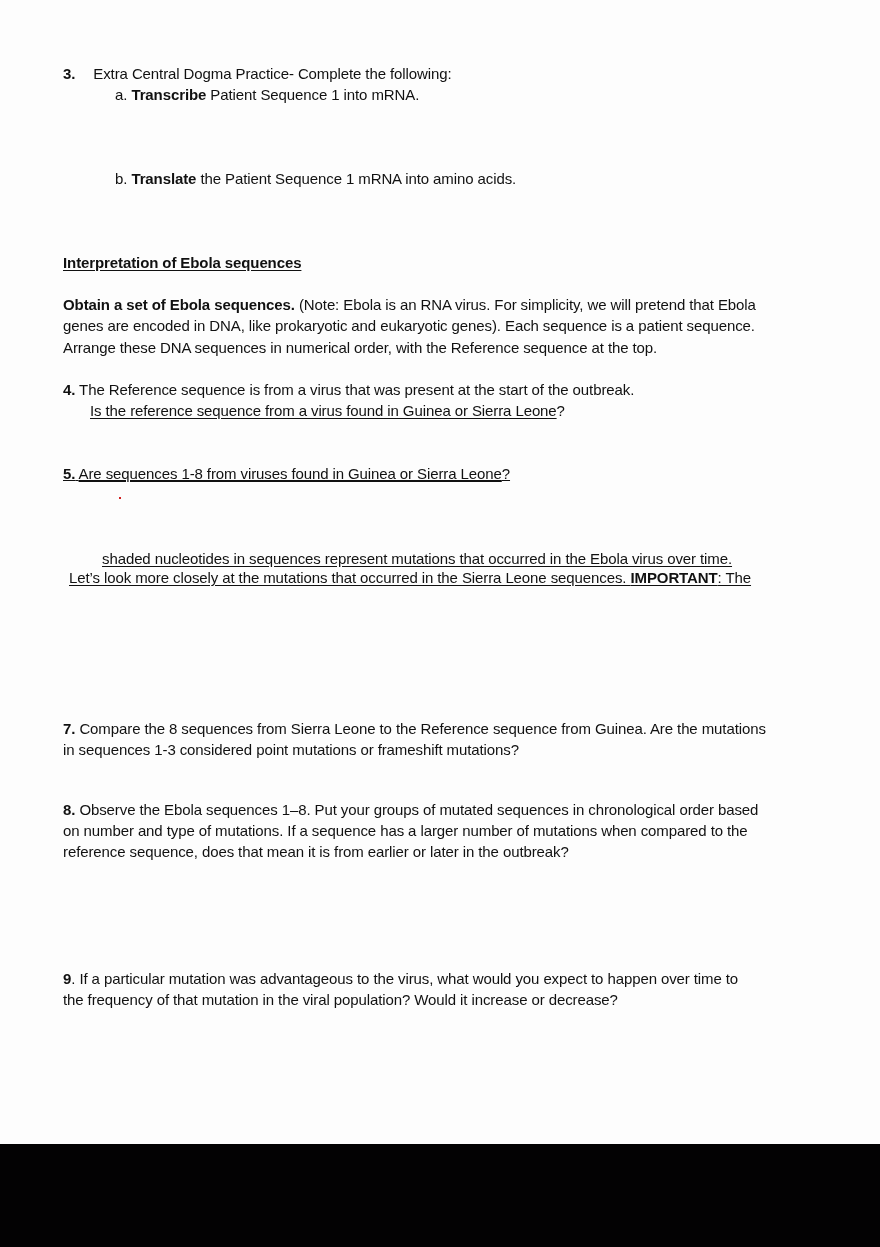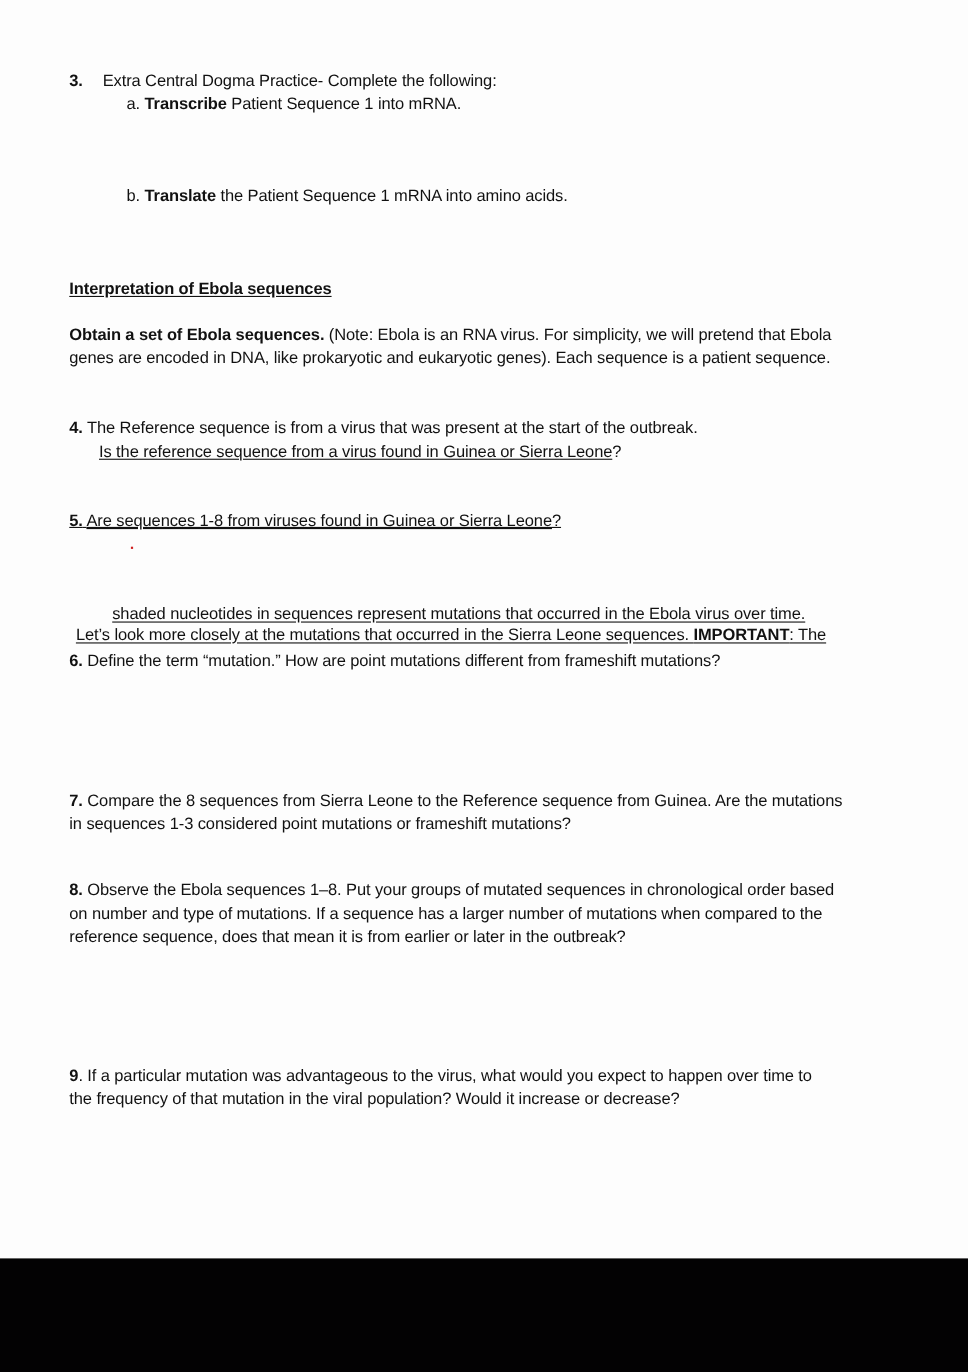--- a/index.html
+++ b/index.html
@@ -34,41 +34,39 @@
   <div class="line" style="left:115px; top:168px;">
     <span>b. </span><b>Translate</b><span> the Patient Sequence 1 mRNA into amino acids.</span>
   </div>
 
   <div class="line u" style="left:63px; top:252px; font-weight:bold;">Interpretation of Ebola sequences</div>
 
   <div class="line" style="left:63px; top:294px;">
     <b>Obtain a set of Ebola sequences.</b><span> (Note: Ebola is an RNA virus.  For simplicity, we will pretend that Ebola</span>
   </div>
   <div class="line" style="left:63px; top:315px;">genes are encoded in DNA, like prokaryotic and eukaryotic genes). Each sequence is a patient sequence.</div>
+  <div class="line" style="left:63px; top:337px;">Arrange these DNA sequences in numerical order, with the Reference sequence at the top.</div>
 
   <div class="line" style="left:63px; top:379px;">
     <b>4.</b><span> The Reference sequence is from a virus that was present at the start of the outbreak.</span>
   </div>
   <div class="line" style="left:90px; top:400px;">
     <span class="u">Is the reference sequence from a virus found in Guinea or Sierra Leone</span><span>?</span>
   </div>
 
   <div class="line" style="left:63px; top:463px;text-decoration:underline;">
     <b>5.</b> <span class="u">Are sequences 1-8 from viruses found in Guinea or Sierra Leone</span><span>?</span>
   </div>
   <div class="reddot"></div>
 
   <div class="line u" style="left:69px; top:527px;margin-top:40px;">
     <span>Let’s look more closely at the mutations that occurred in the Sierra Leone sequences. </span><b>IMPORTANT</b><span>: The</span>
   </div>
   <div class="line u" style="left:102px; top:548px;">shaded nucleotides in sequences represent mutations that occurred in the Ebola virus over time.</div>
 
-  <div class="line" style="left:63px; top:590px;">
-    <b>6.</b><span> Define the term “mutation.” How are point mutations different from frameshift mutations?</span>
-  </div>
 
   <div class="line" style="left:63px; top:718px;">
     <b>7.</b><span>  Compare the 8 sequences from Sierra Leone to the Reference sequence from Guinea. Are the mutations</span>
   </div>
   <div class="line" style="left:63px; top:739px;">in sequences 1-3 considered point mutations or frameshift mutations?</div>
 
   <div class="line" style="left:63px; top:799px;">
     <b>8.</b><span> Observe the Ebola sequences 1–8. Put your groups of mutated sequences in chronological order based</span>
   </div>
   <div class="line" style="left:63px; top:841px;">reference sequence, does that mean it is from earlier or later in the outbreak?</div>

